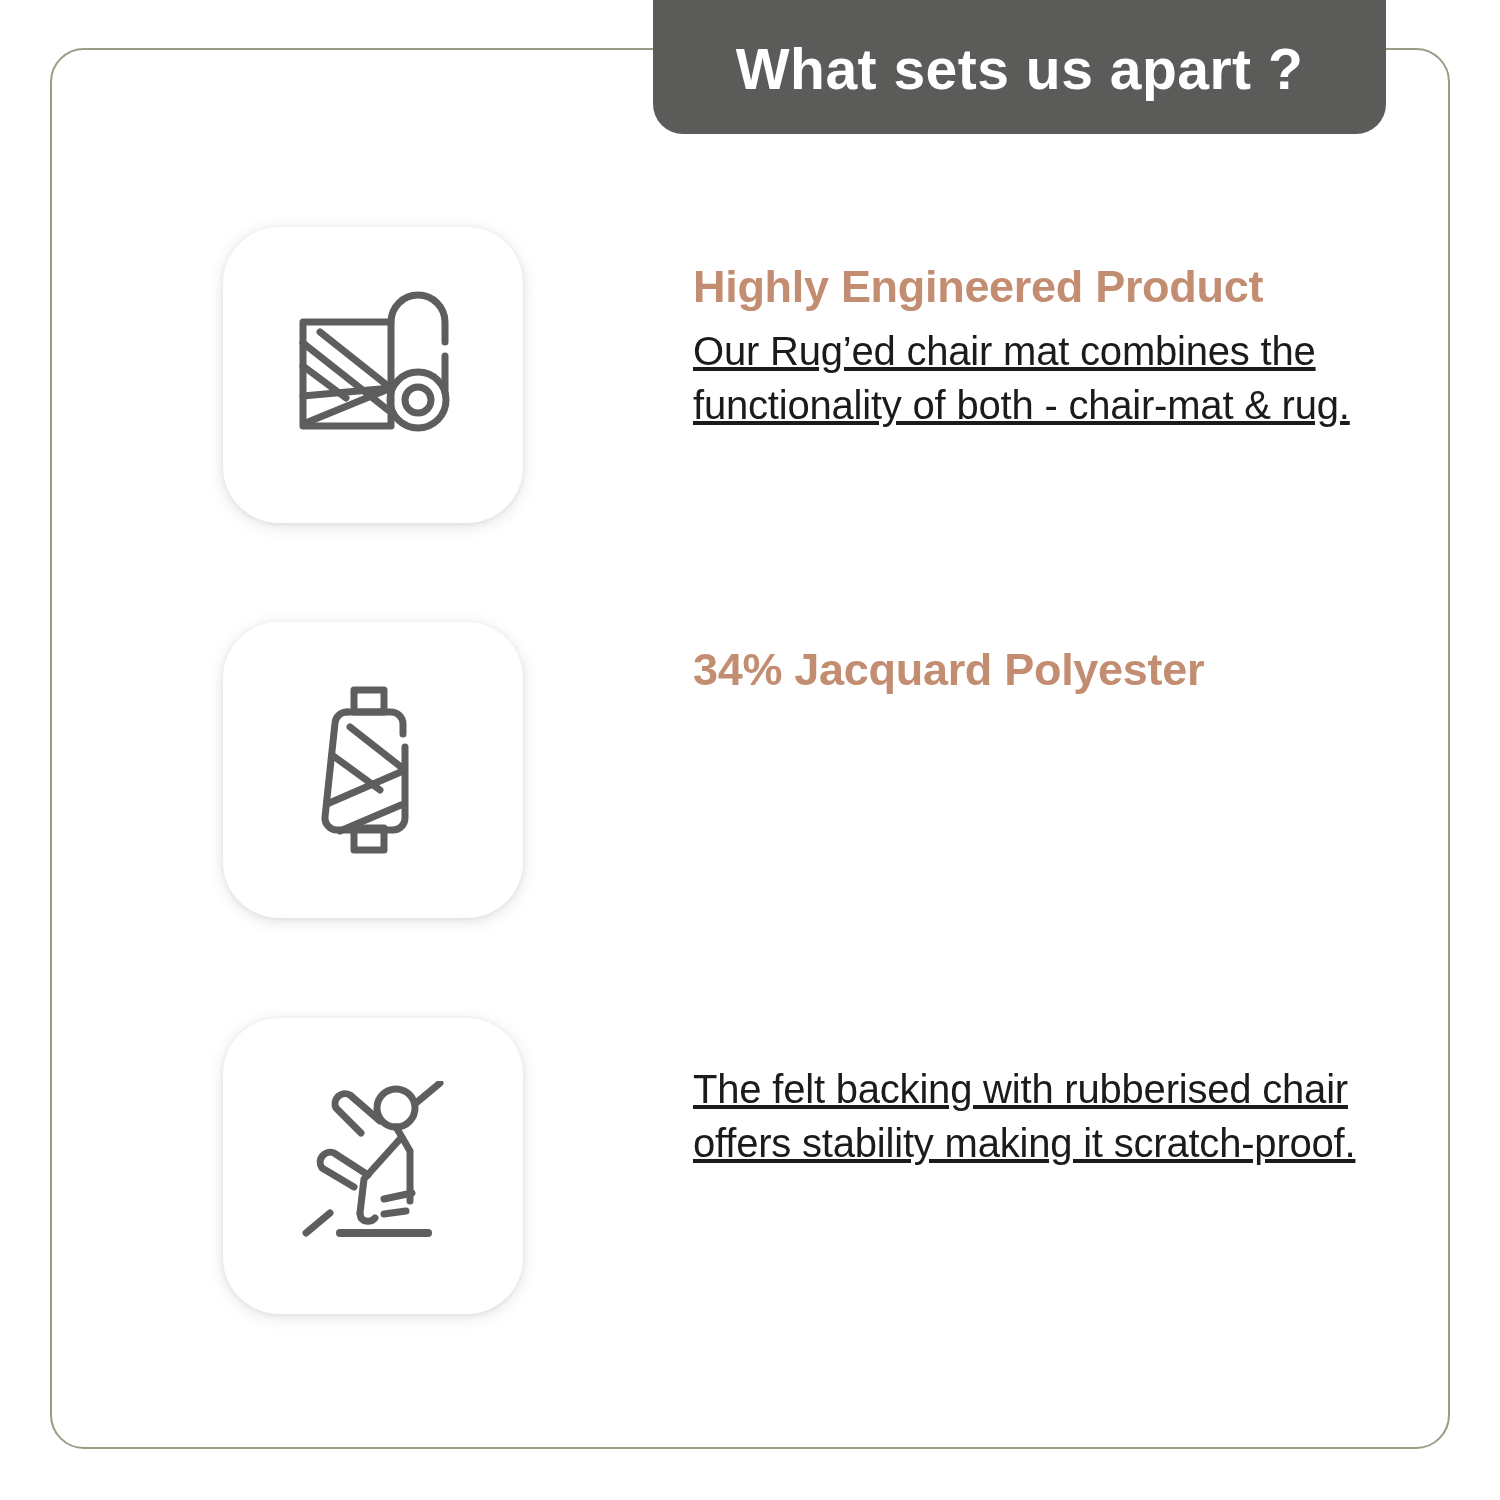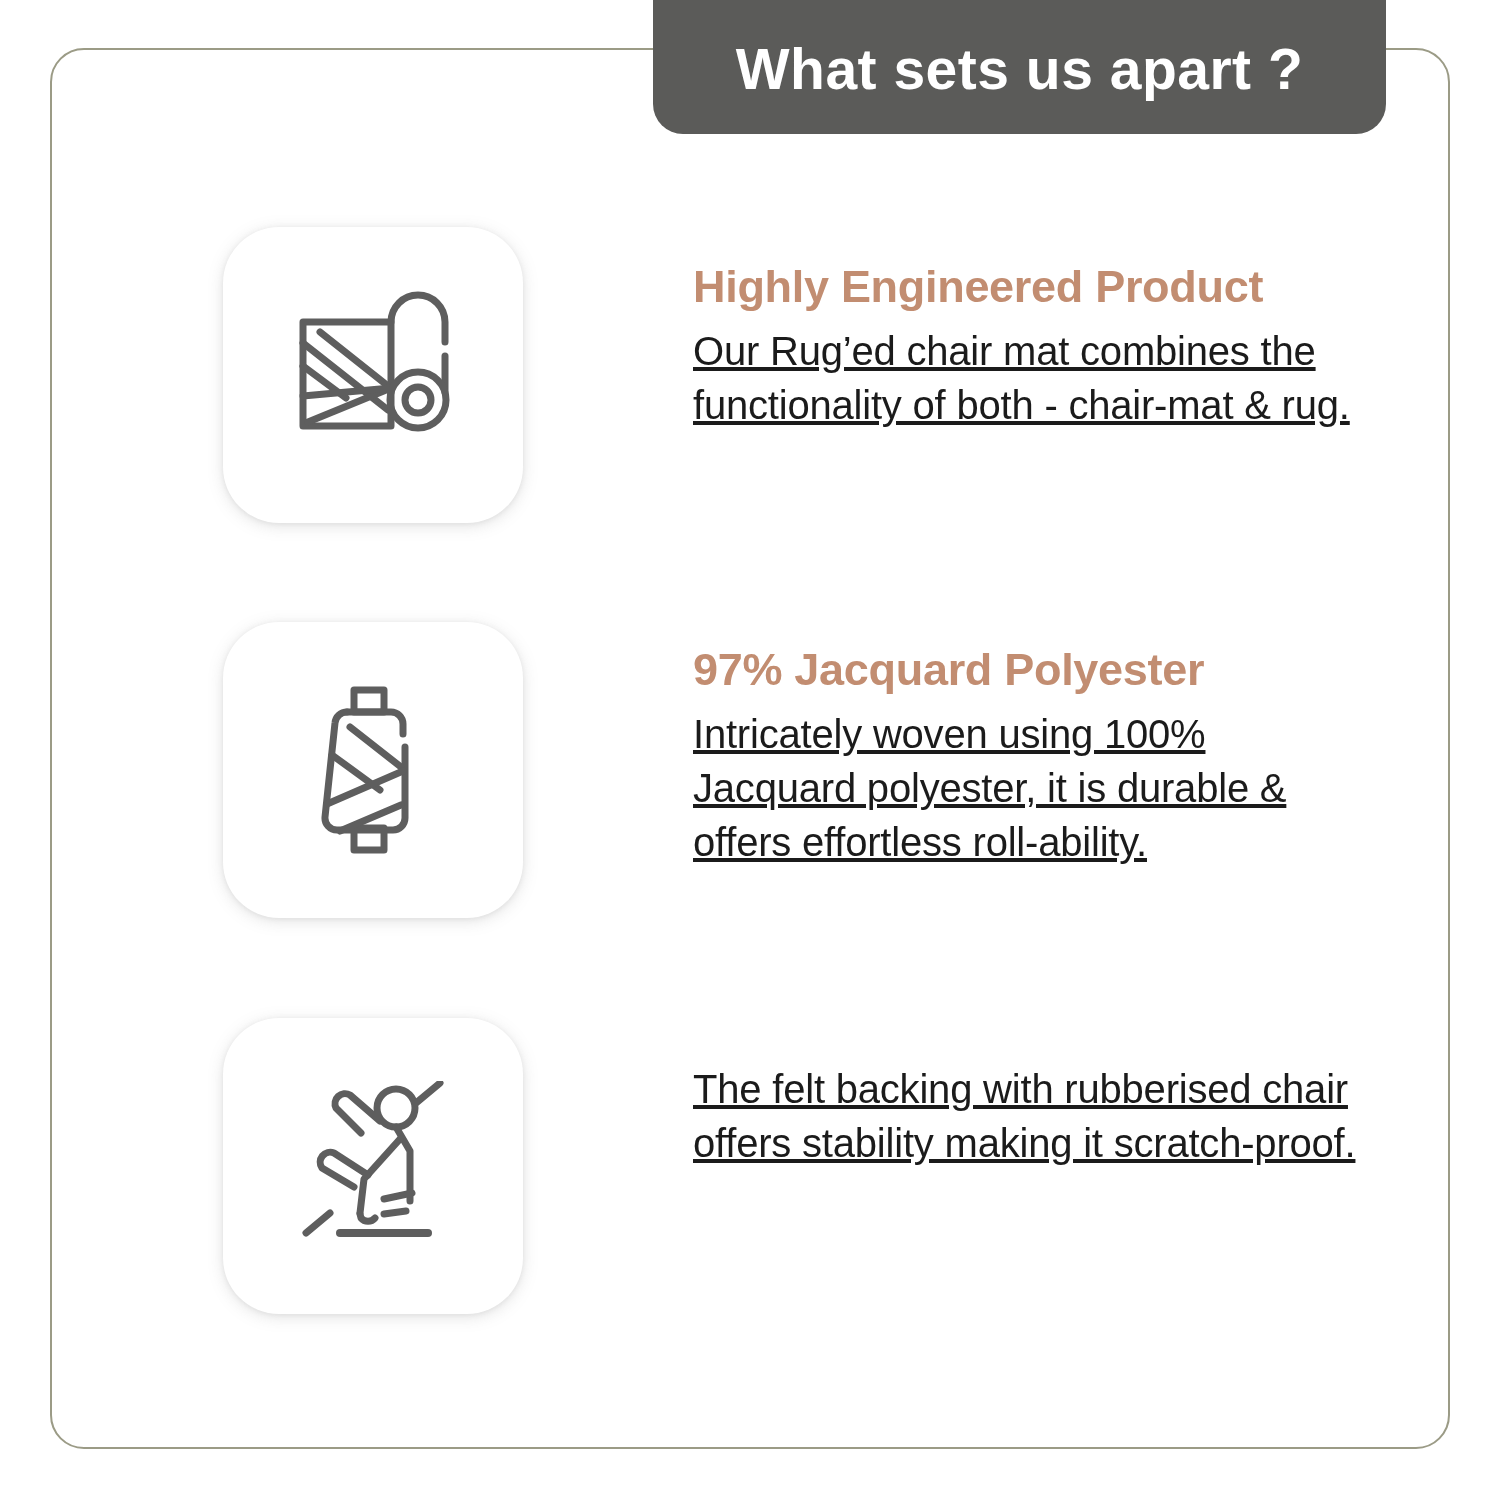--- a/index.html
+++ b/index.html
@@ -195,22 +195,21 @@
             <path d="M44 70 L92 105"></path>
             <path d="M115 86 L39 119"></path>
             <path d="M40 110 L113 128" stroke-opacity="0"></path>
             <path d="M113 120 L52 146"></path>
             <path d="M56 122 L115 113" stroke-opacity="0"></path>
           </svg>
         </span>
       </div>
 
       <div class="feature-text f2-text">
-        <div class="feature-heading">97% Jacquard Polyester</div>
-        <div class="feature-body">Intricately woven using 100% Jacquard polyester, it is durable &amp; offers effortless roll-ability.</div>
+        <div class="feature-heading">34% Jacquard Polyester</div>
       </div>
     </div>
 
     <div class="feature feature-3">
 
       <div class="icon-card">
         <span>
           <svg width="170" height="170" viewBox="0 0 170 170" fill="none" stroke="#5e5e5e" stroke-width="7" stroke-linecap="round" stroke-linejoin="round">
 
             <circle cx="108" cy="27" r="19"></circle>

